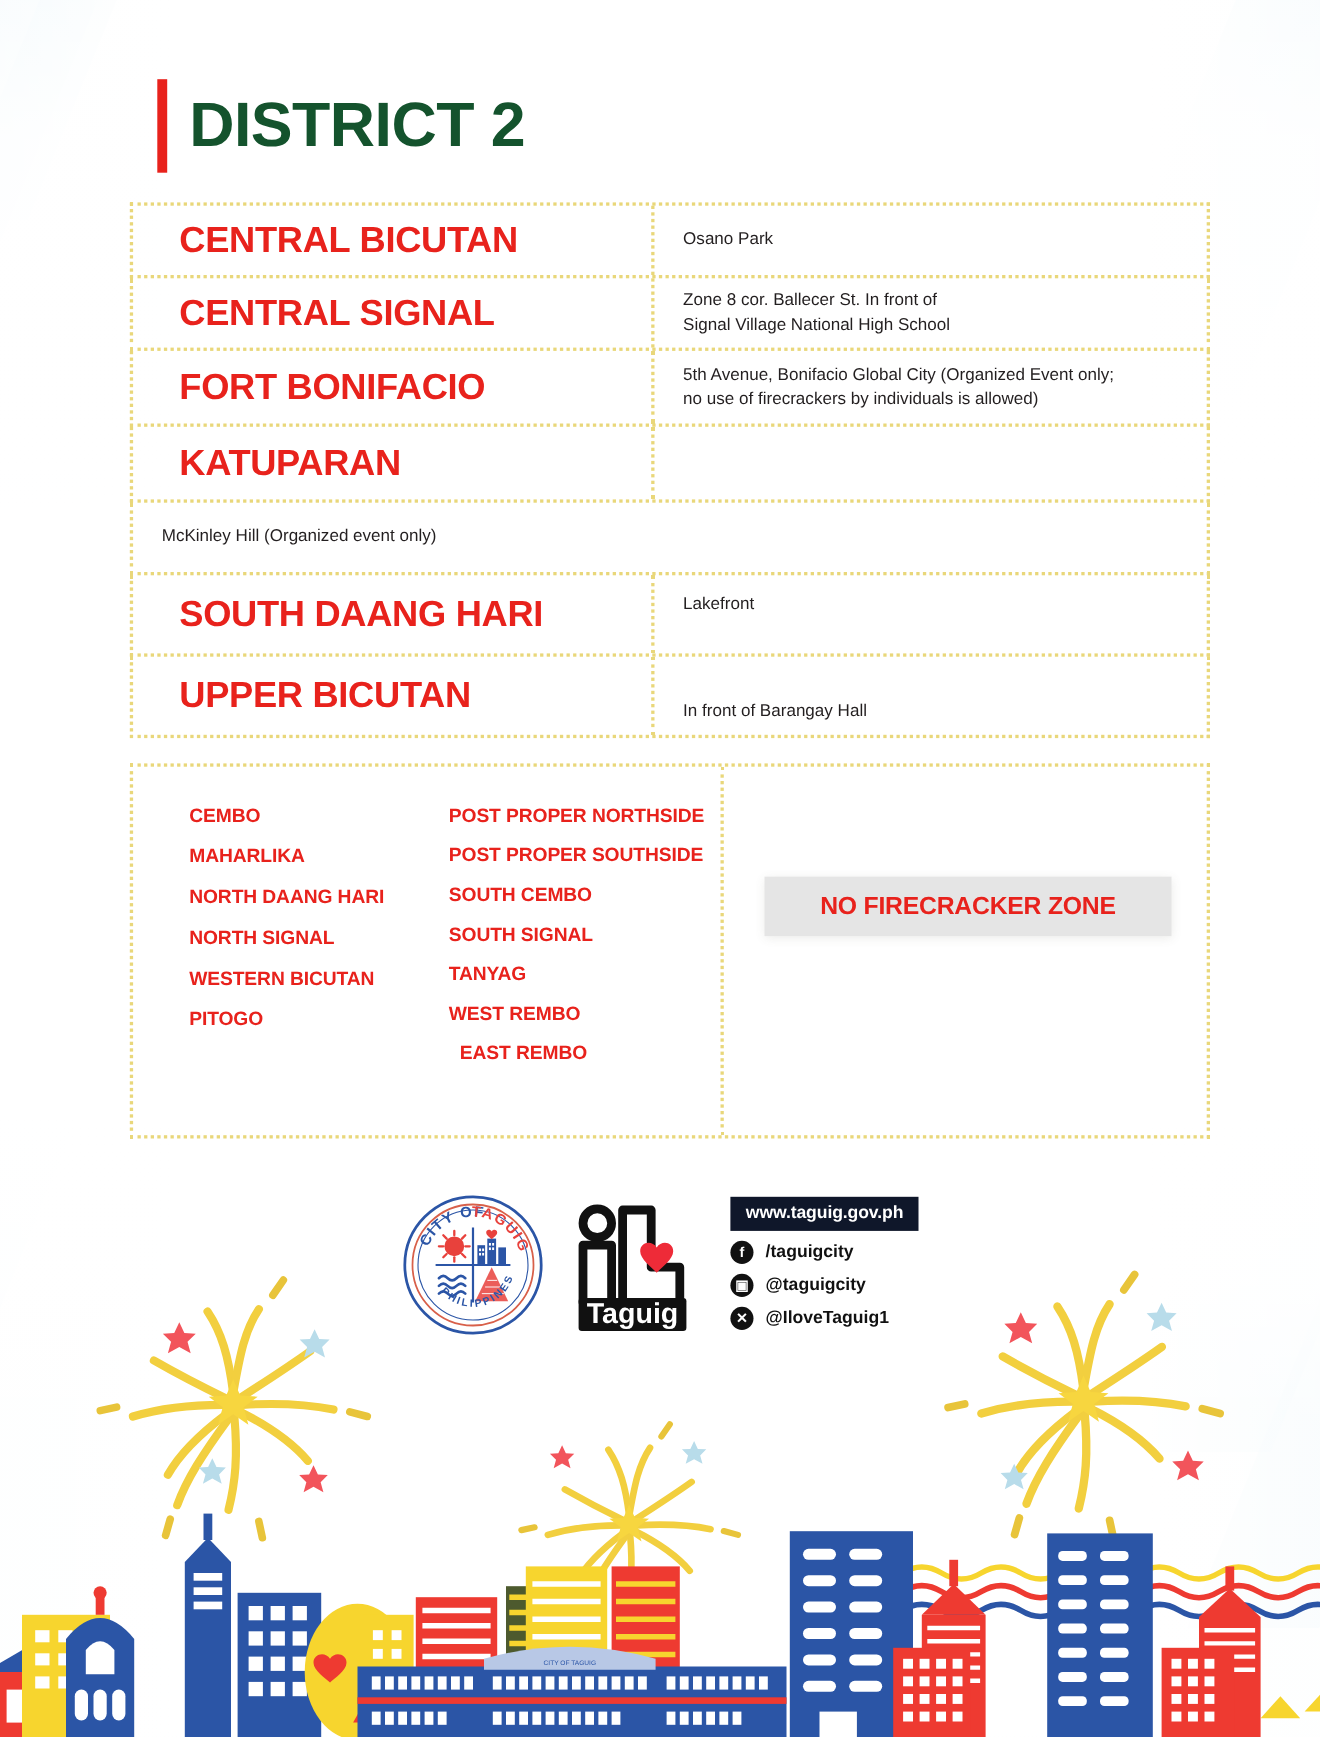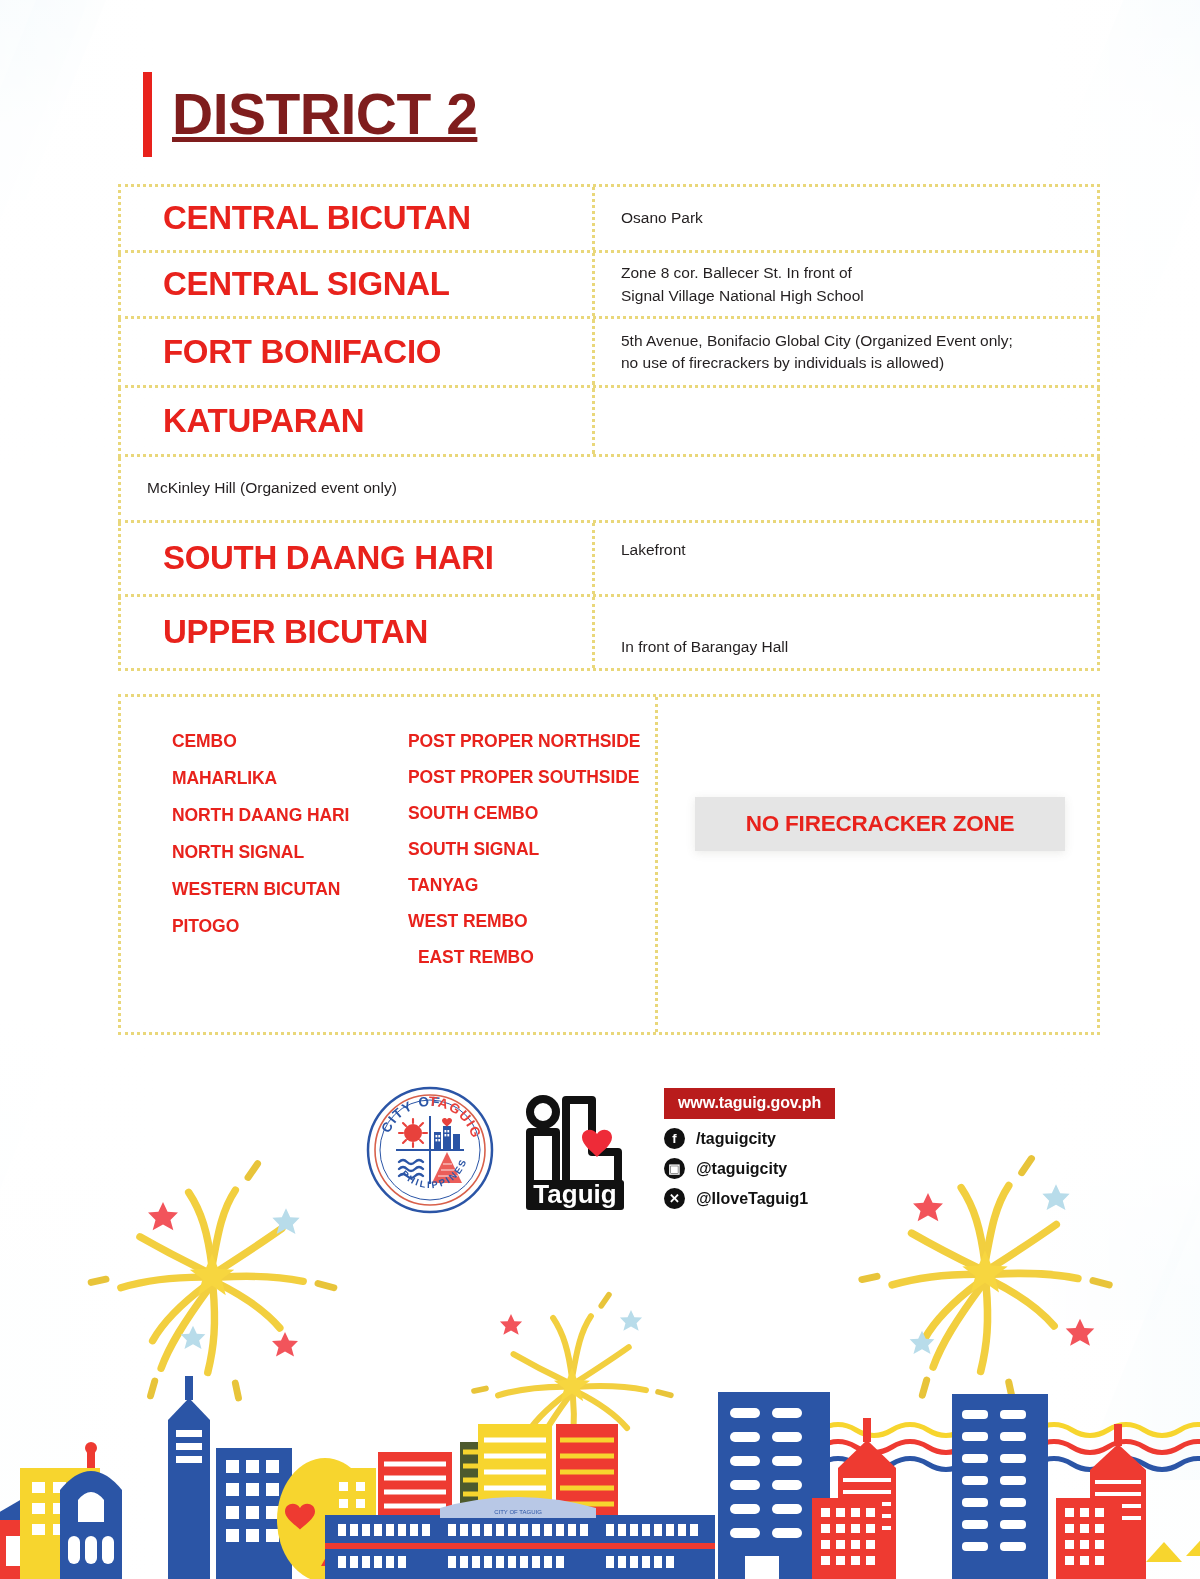--- a/index.html
+++ b/index.html
@@ -33,24 +33,23 @@
     background: linear-gradient(180deg, rgba(255,255,255,.35) 0%, rgba(255,255,255,.85) 8%, #fff 30%, #fff 64%, rgba(255,255,255,.9) 74%, rgba(255,255,255,.4) 82%);
   }
 
   
   .title-wrap {
     position: absolute; left: 143px; top: 72px;
     display: flex; align-items: center; gap: 20px;
   }
   .title-bar { width: 9px; height: 85px; background: #e8221c; }
   .title-text {
-    font-size: 57px; font-weight: bold; color: #7f1d1d;
+    font-size: 57px; font-weight: bold; color: #14532d;
     letter-spacing: -0.5px; line-height: 1;
     font-family: "Liberation Sans", sans-serif;
-    text-decoration: underline;
   }
 
   
   .table {
     position: absolute; left: 118px; top: 184px;
     width: 982px;
   }
   .trow {
     display: flex;
     border-bottom: 3px dotted #e9d77a;
@@ -117,21 +116,21 @@
     color: #e8221c; font-weight: bold; font-size: 22.5px;
     letter-spacing: -0.2px;
   }
 
   
   .footer { position: absolute; left: 0; top: 1078px; width: 1200px; height: 150px; }
   .seal { position: absolute; left: 366px; top: 8px; width: 128px; height: 128px; }
   .ilt { position: absolute; left: 511px; top: 12px; width: 128px; height: 122px; }
   .social { position: absolute; left: 664px; top: 10px; }
   .url-chip {
-    display: inline-block; background: #b91c1c;
+    display: inline-block; background: #0f172a;
     padding: 6px 14px 7px 14px;
   }
   .url-chip span {
     color: #fff; font-weight: bold; font-size: 16px; letter-spacing: -0.1px;
   }
   .srow { display: flex; align-items: center; gap: 11px; margin-top: 9px; }
   .sicon {
     width: 21px; height: 21px; border-radius: 50%;
     background: #111; color: #fff;
     display: flex; align-items: center; justify-content: center;

